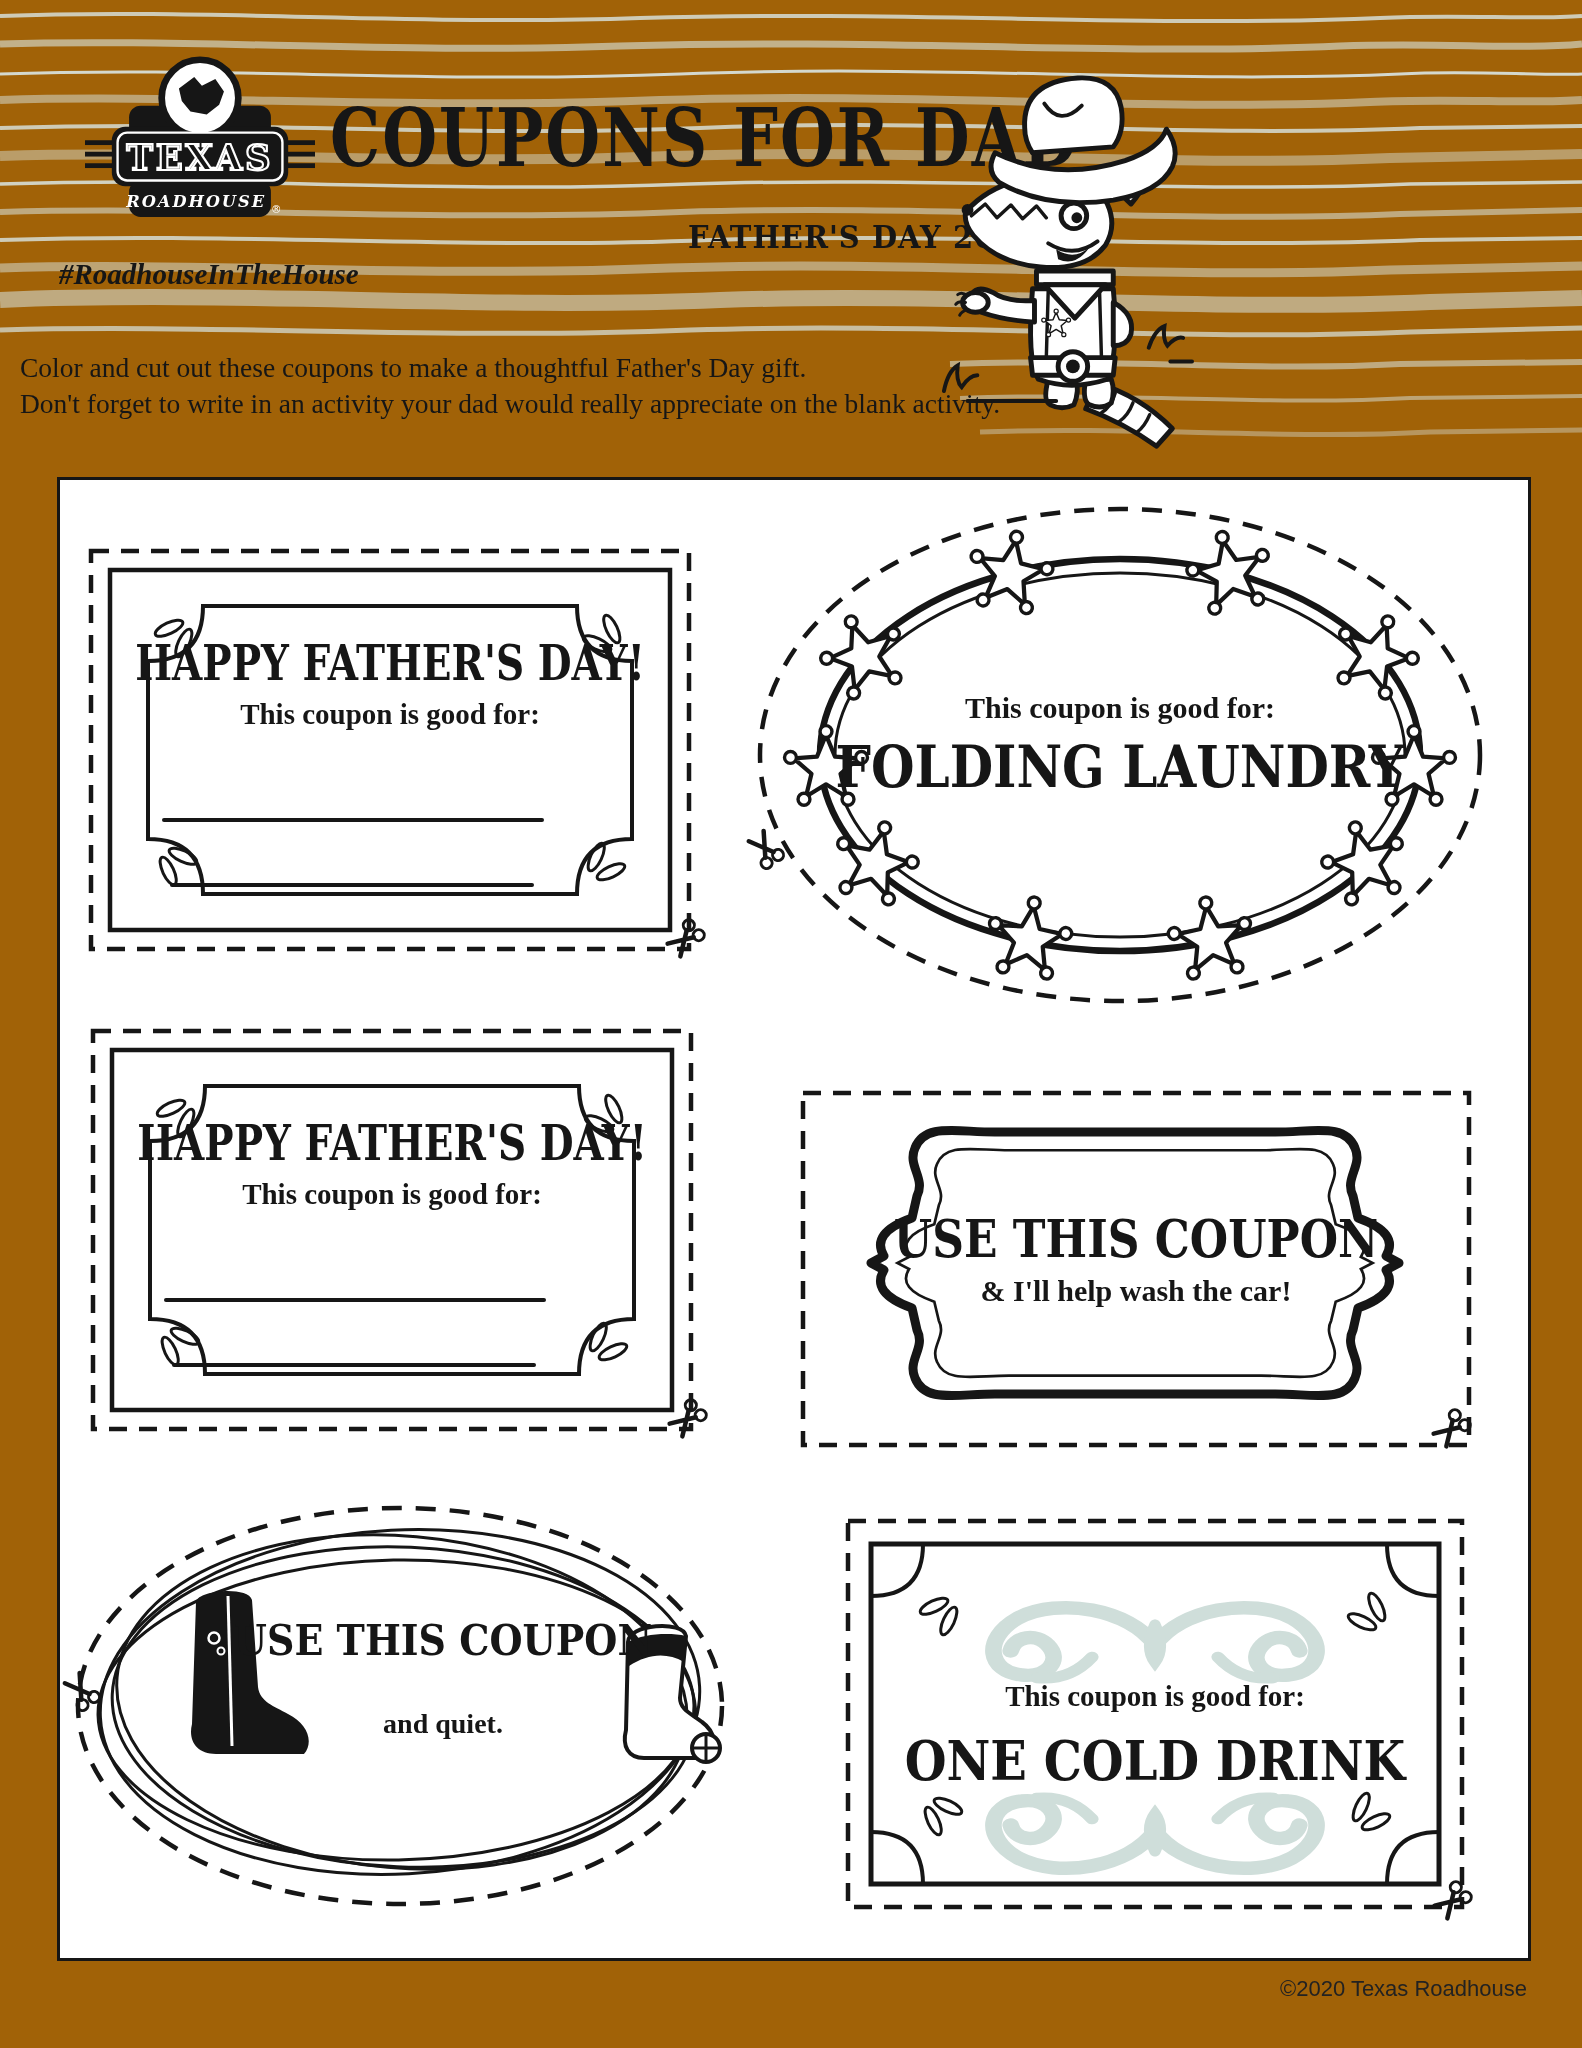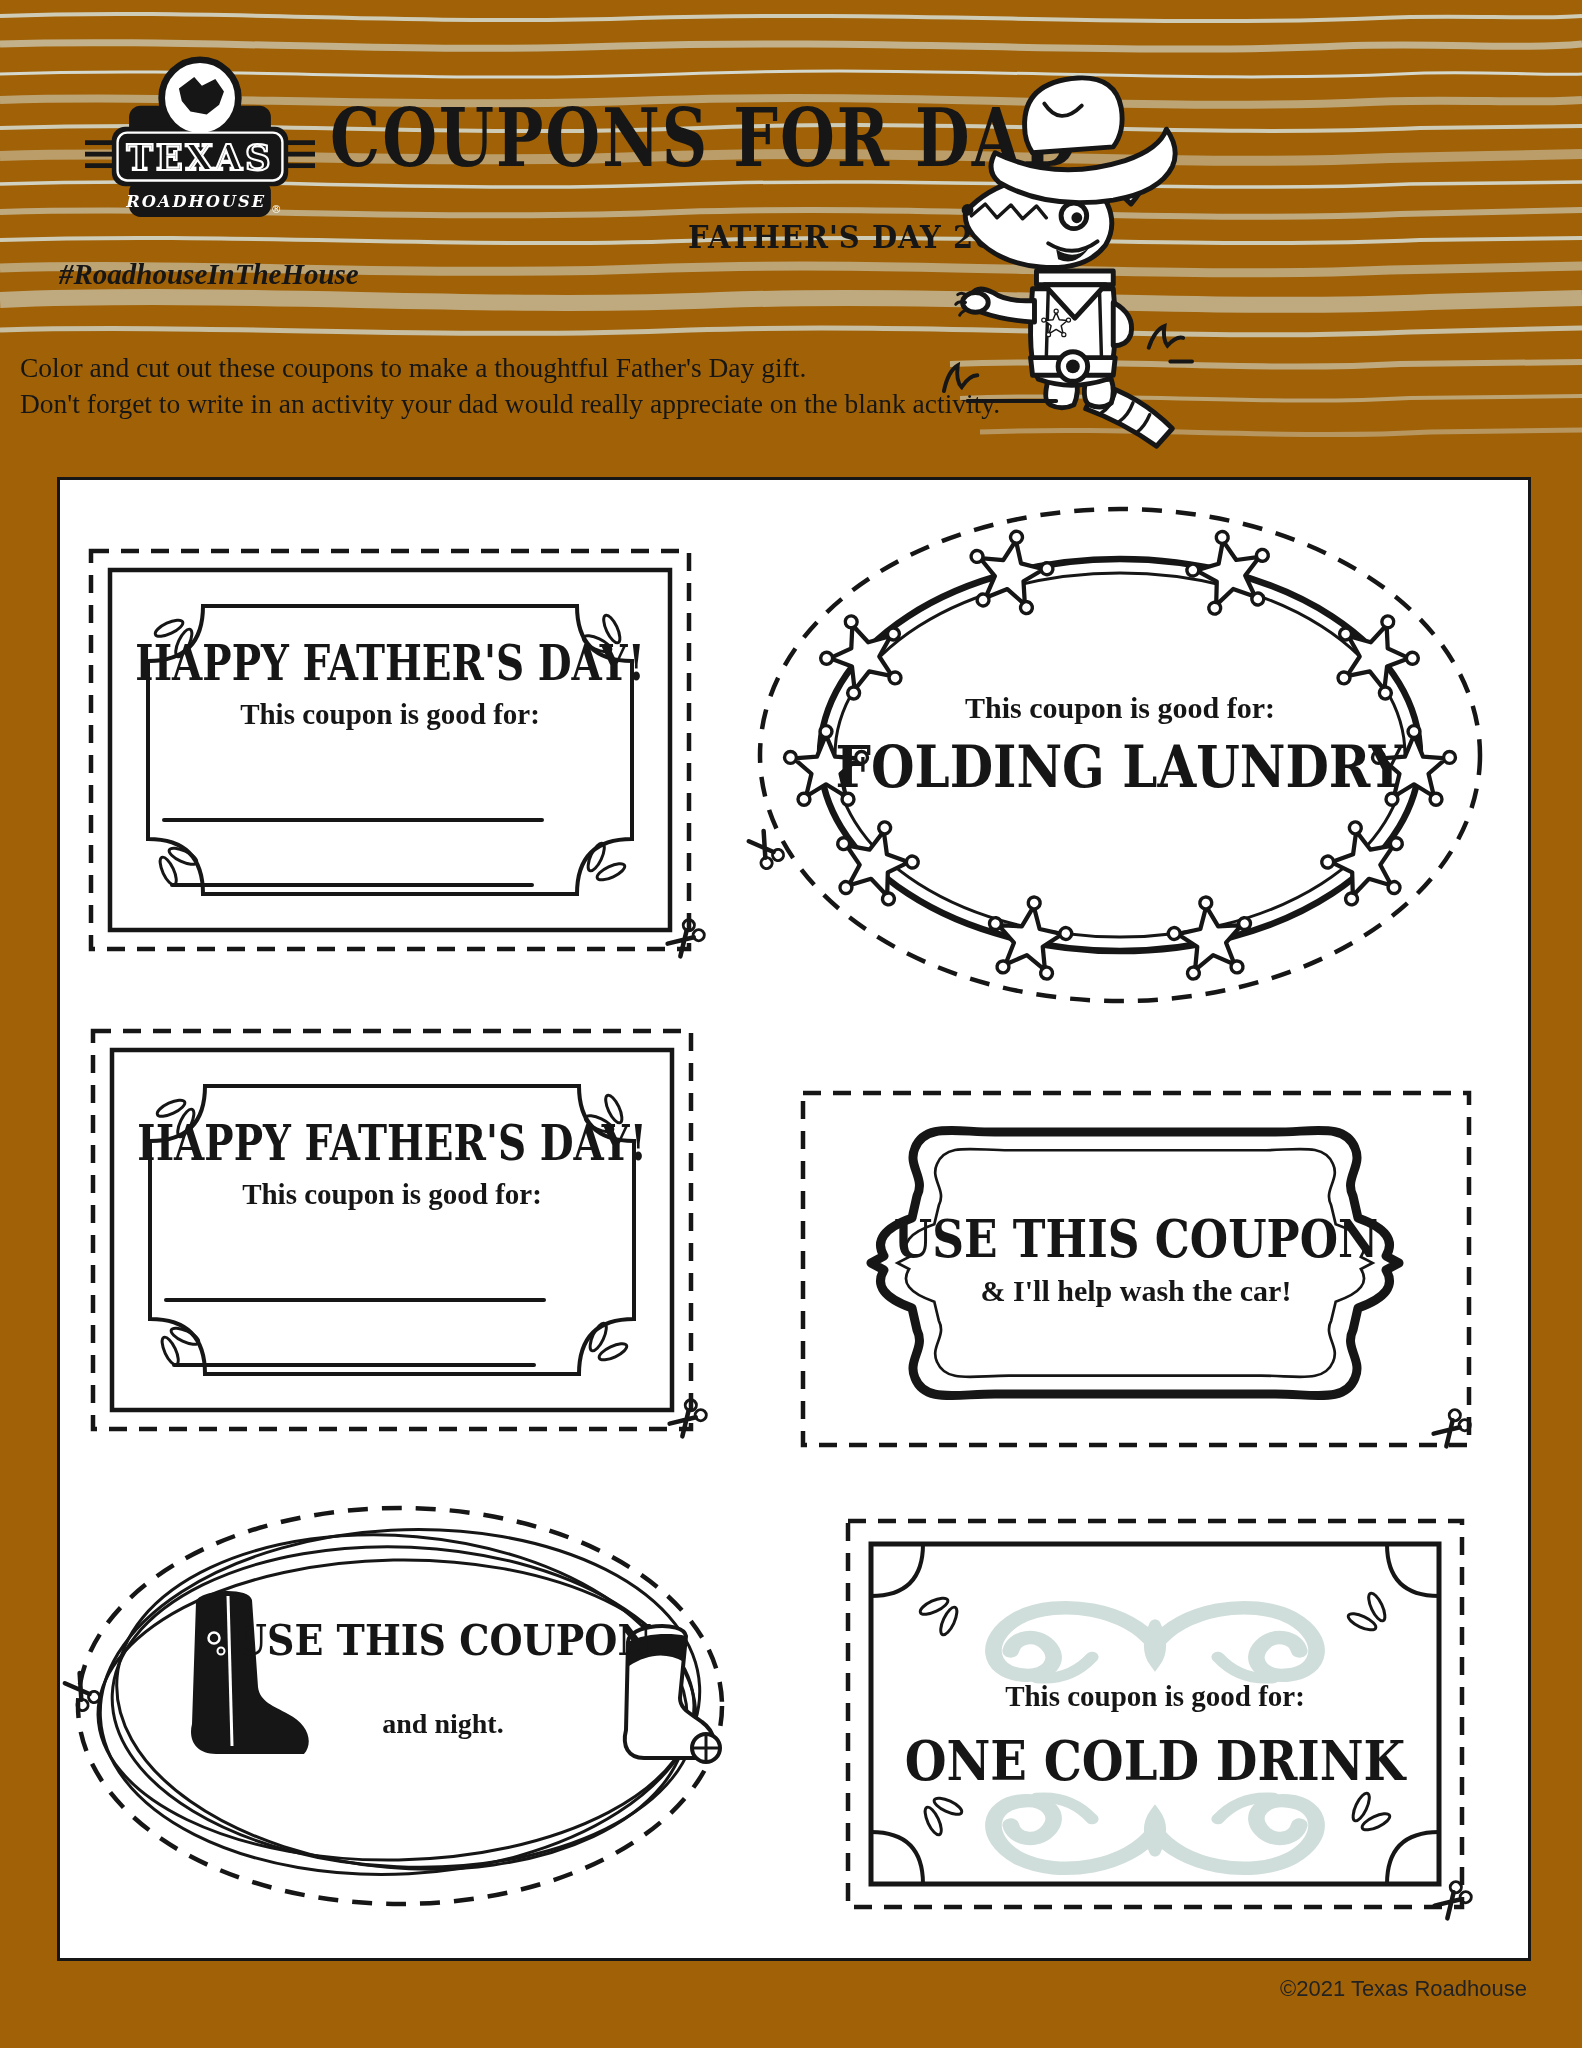--- a/index.html
+++ b/index.html
@@ -225,21 +225,21 @@
       </g>
       <g>
         <path d="M560,140 C560,122 615,118 618,134 L612,196 C612,208 624,212 634,220 C648,230 650,248 640,256 L576,256 C560,256 554,244 558,228 Z" fill="#fff" stroke="#161616" stroke-width="4"></path>
         <path d="M560,140 C575,132 600,130 618,134 L616,160 C598,150 580,152 561,164 Z" fill="#161616"></path>
         <circle cx="638" cy="246" r="14" fill="#fff" stroke="#161616" stroke-width="4"></circle>
         <path d="M626,246 L650,246 M638,234 L638,258" stroke="#161616" stroke-width="3"></path>
       </g>
       <use href="#scissorsicon" transform="translate(14,190) rotate(-35)"></use>
     </svg>
     <div class="ctext western sy" style="left:60px;top:112px;width:630px;font-size:38px;transform:scaleY(1.15)">USE THIS COUPON</div>
-    <div class="ctext serifbold" style="left:60px;top:206px;width:630px;font-size:28px">and night.</div>
+    <div class="ctext serifbold" style="left:60px;top:206px;width:630px;font-size:28px">and quiet.</div>
   </div>
 
   <div class="coupon" style="left:845px;top:1518px;width:620px;height:392px">
     <svg class="frame" viewBox="0 0 620 392">
       <rect x="3" y="3" width="614" height="386" fill="none" stroke="#161616" stroke-width="4.5" stroke-dasharray="18 12"></rect>
       <rect x="26" y="26" width="568" height="340" fill="#fff" stroke="#161616" stroke-width="5"></rect>
       <g fill="none" stroke="#161616" stroke-width="4">
         <path d="M78,26 Q78,78 26,78"></path>
         <path d="M542,26 Q542,78 594,78"></path>
         <path d="M542,366 Q542,314 594,314"></path>
@@ -250,15 +250,15 @@
       <use href="#leafpair" transform="translate(524,296) rotate(180)"></use>
       <use href="#leafpair" transform="translate(96,296) rotate(270)"></use>
       <use href="#scrollflourish" transform="translate(310,118) scale(1.85,1.5)"></use>
       <use href="#scrollflourish" transform="translate(310,322) scale(1.85,-1.5)"></use>
       <use href="#scissorsicon" transform="translate(608,382) rotate(225)"></use>
     </svg>
     <div class="ctext serifbold" style="left:0;top:162px;width:620px;font-size:29px">This coupon is good for:</div>
     <div class="ctext western sy" style="left:0;top:212px;width:620px;font-size:48px;transform:scaleY(1.12)">ONE COLD DRINK</div>
   </div>
 
-  <div class="copyright">©2021 Texas Roadhouse</div>
+  <div class="copyright">©2020 Texas Roadhouse</div>
 
 </div>
 
 </body></html>

